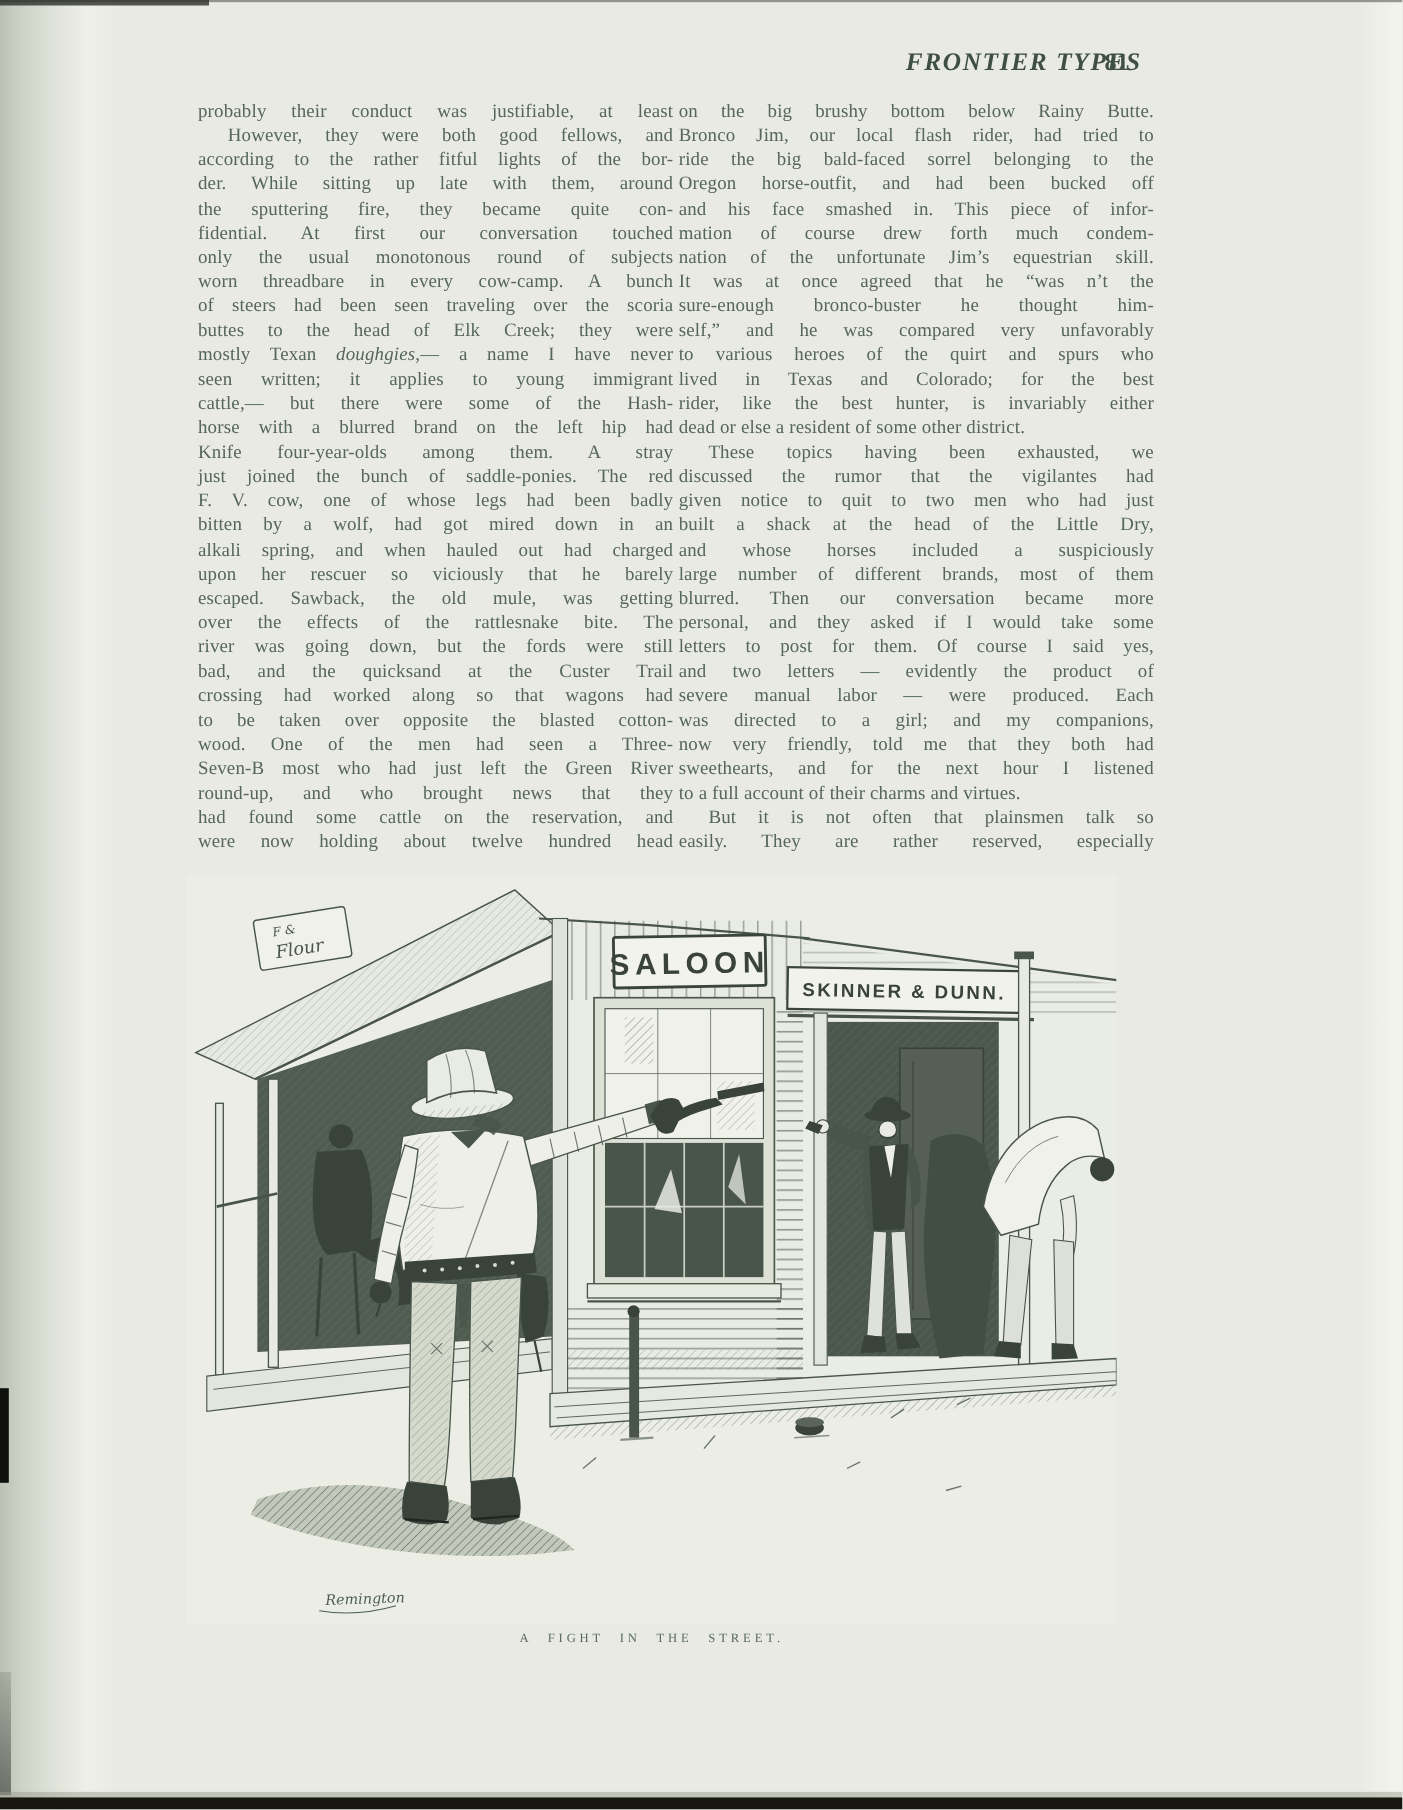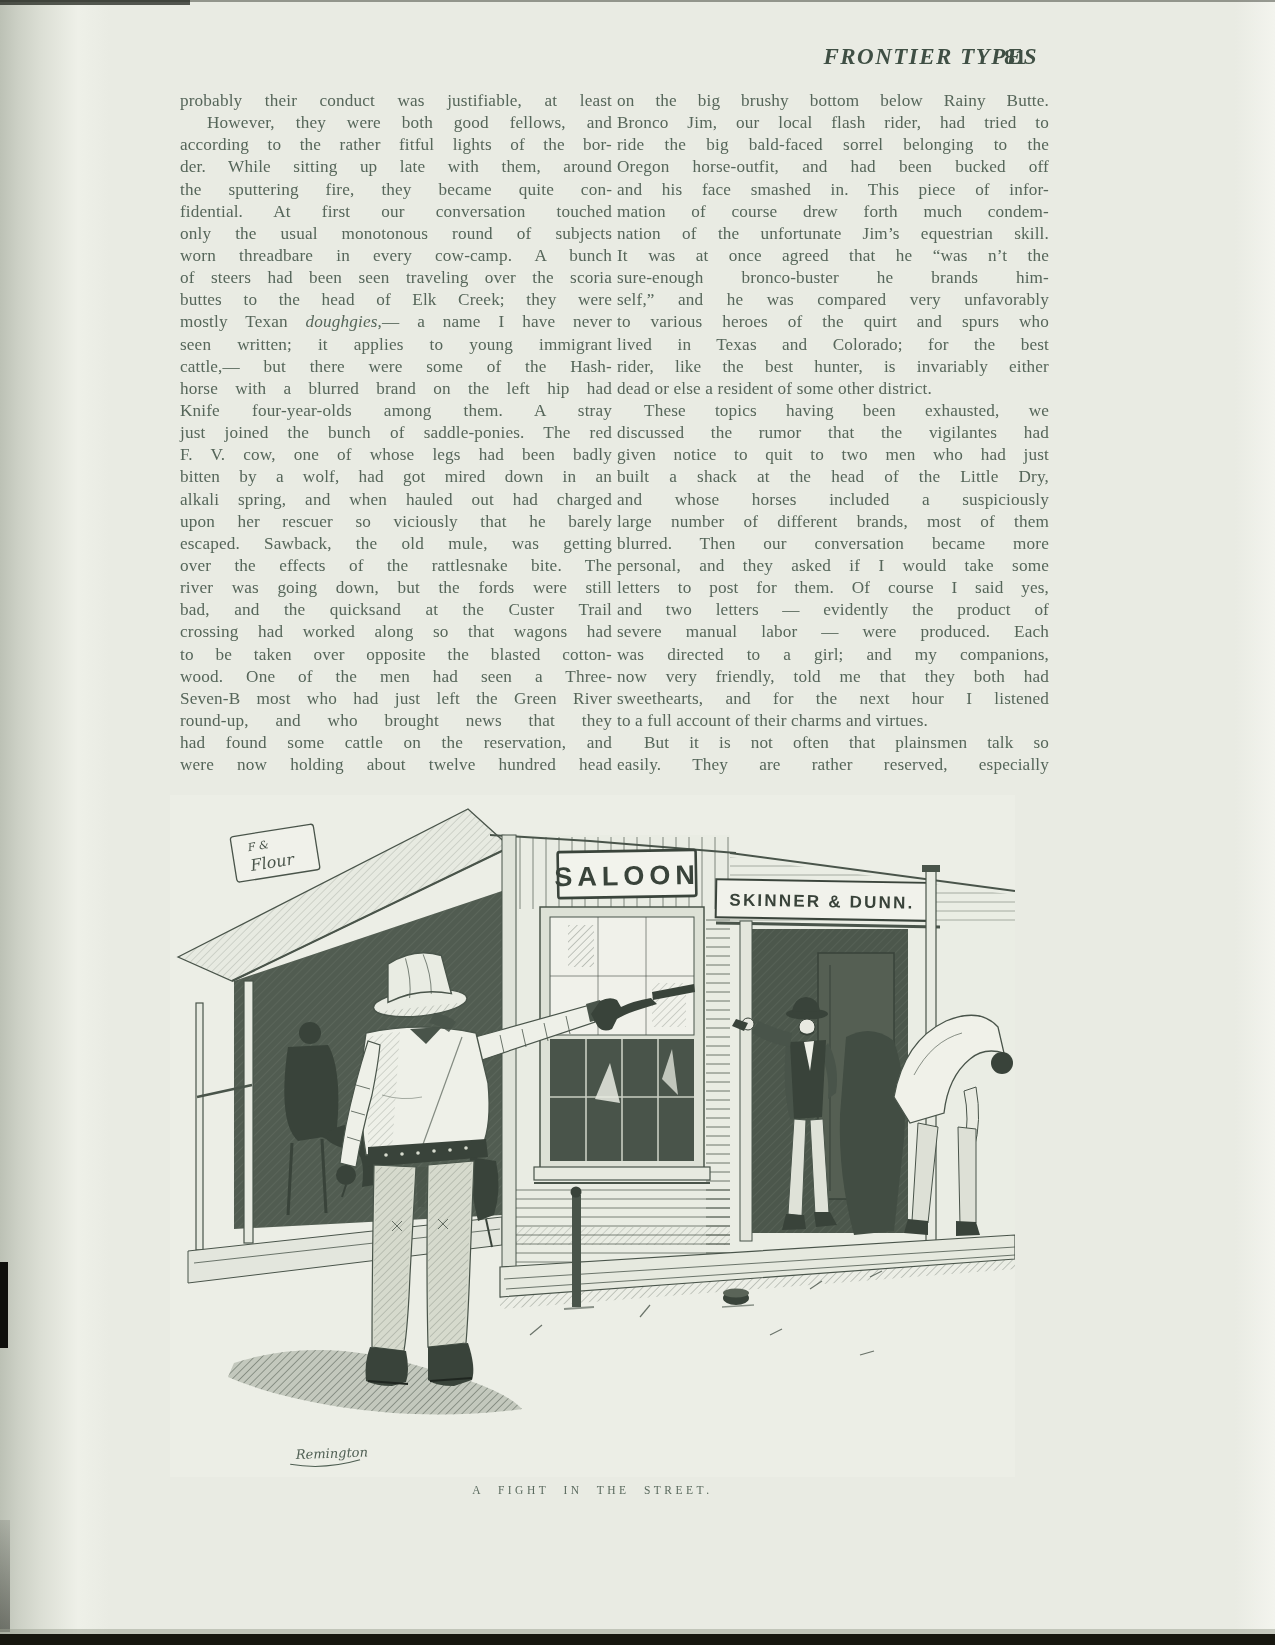--- a/index.html
+++ b/index.html
@@ -98,21 +98,21 @@
     </div>
   <div class="col col-right">
       <div class="tl"><span>on the big brushy bottom below Rainy Butte.</span></div>
       <div class="tl"><span>Bronco Jim, our local flash rider, had tried to</span></div>
       <div class="tl"><span>ride the big bald-faced sorrel belonging to the</span></div>
       <div class="tl"><span>Oregon horse-outfit, and had been bucked off</span></div>
       <div class="tl"><span>and his face smashed in.  This piece of infor-</span></div>
       <div class="tl"><span>mation of course drew forth much condem-</span></div>
       <div class="tl"><span>nation of the unfortunate Jim’s equestrian skill.</span></div>
       <div class="tl"><span>It was at once agreed that he “was n’t the</span></div>
-      <div class="tl"><span>sure-enough bronco-buster he brands him-</span></div>
+      <div class="tl"><span>sure-enough bronco-buster he thought him-</span></div>
       <div class="tl"><span>self,” and he was compared very unfavorably</span></div>
       <div class="tl"><span>to various heroes of the quirt and spurs who</span></div>
       <div class="tl"><span>lived in Texas and Colorado; for the best</span></div>
       <div class="tl"><span>rider, like the best hunter, is invariably either</span></div>
       <div class="tl end"><span>dead or else a resident of some other district.</span></div>
       <div class="tl ind"><span>These topics having been exhausted, we</span></div>
       <div class="tl"><span>discussed the rumor that the vigilantes had</span></div>
       <div class="tl"><span>given notice to quit to two men who had just</span></div>
       <div class="tl"><span>built a shack at the head of the Little Dry,</span></div>
       <div class="tl"><span>and whose horses included a suspiciously</span></div>

